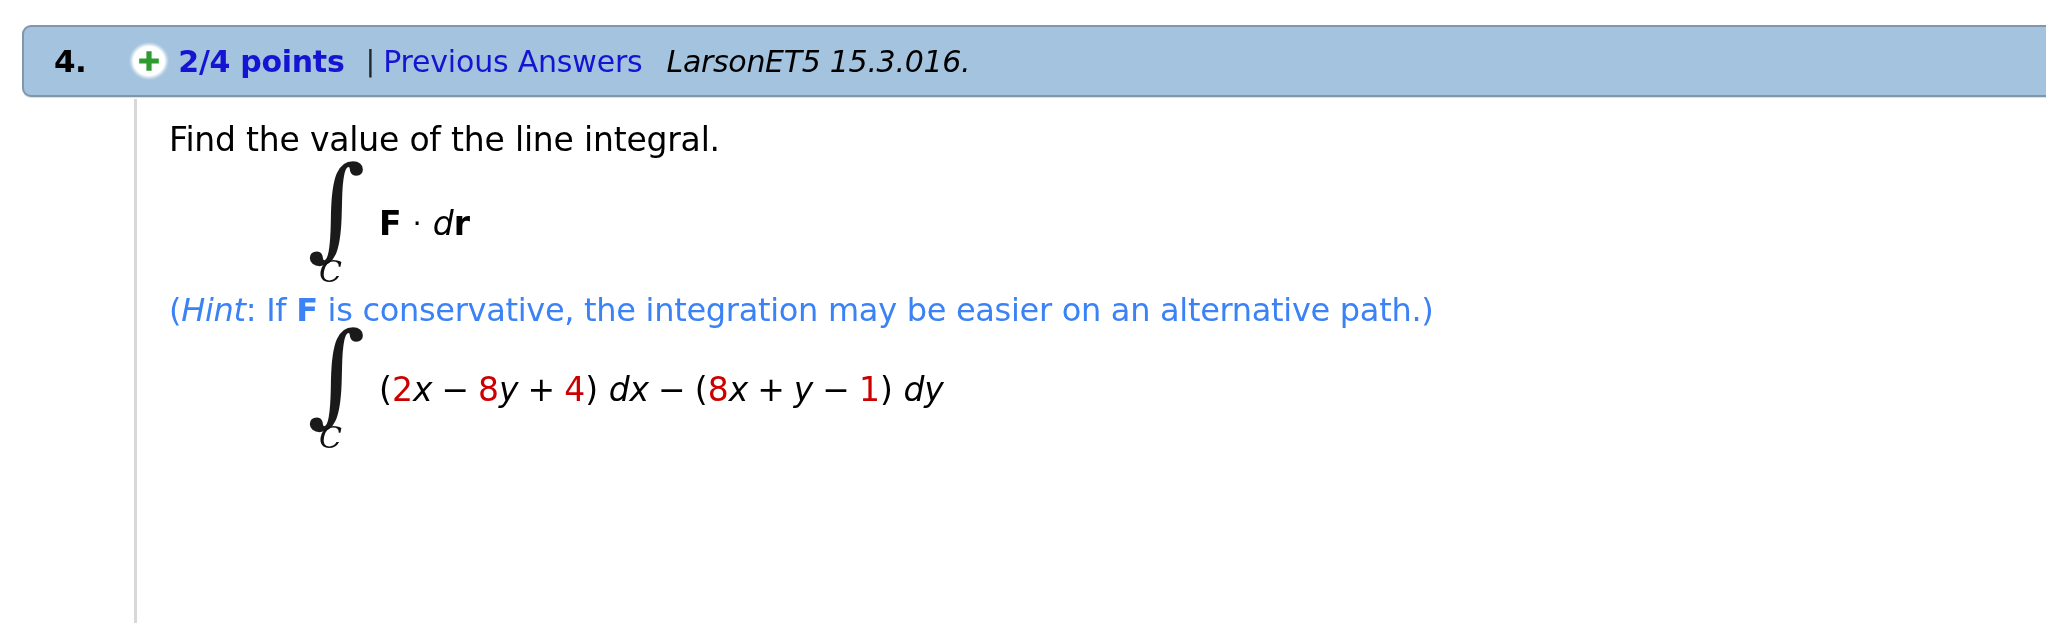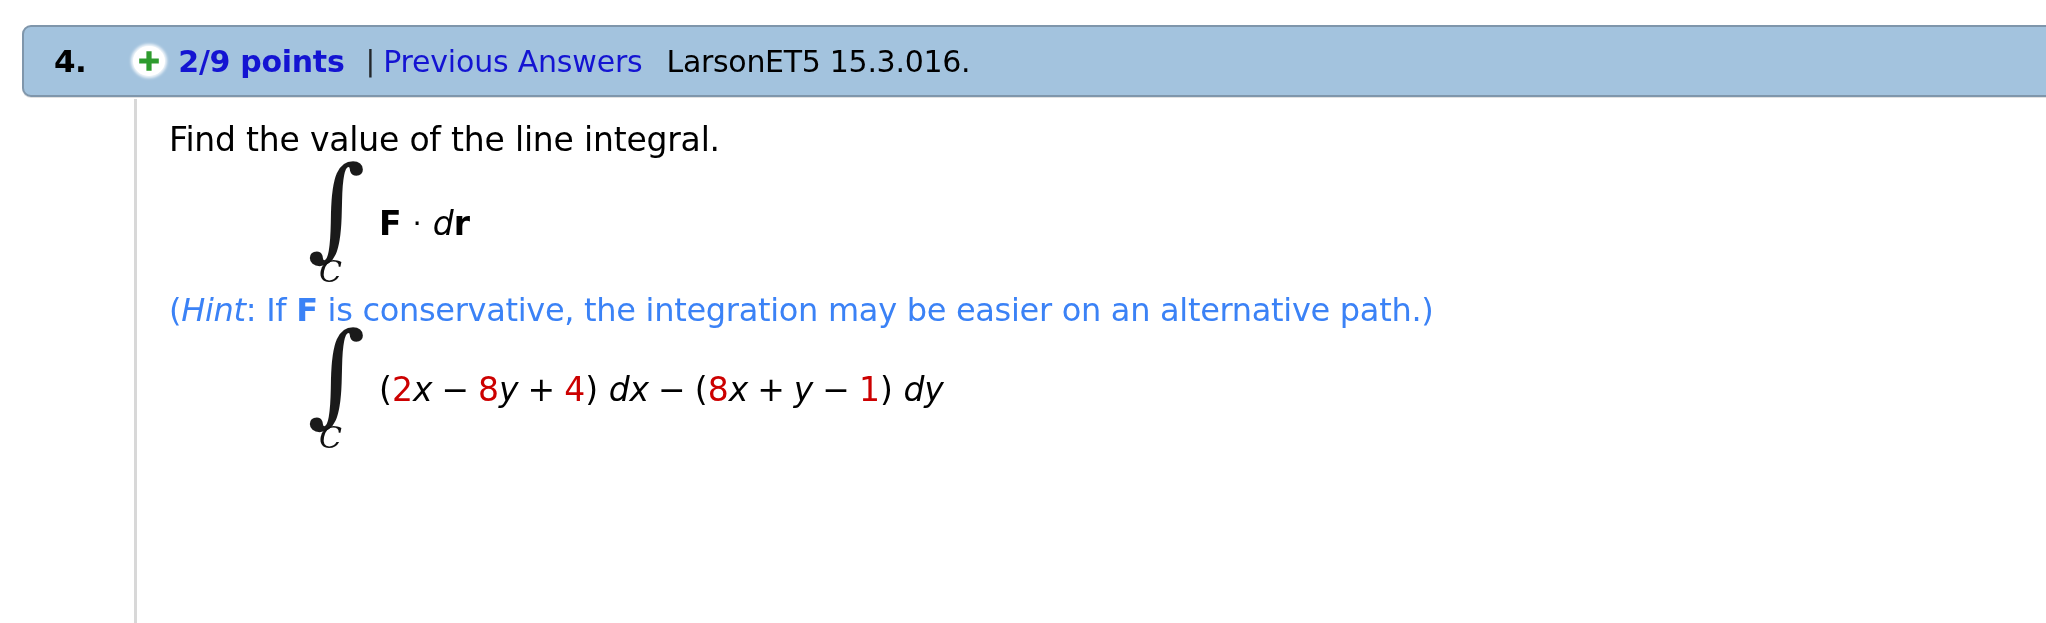--- a/index.html
+++ b/index.html
@@ -77,20 +77,21 @@
     letter-spacing: -0.2px;
     white-space: nowrap;
   }
   .ref-label {
     margin-left: 24px;
     font-size: 30px;
     color: #000000;
     font-family: "DejaVu Sans", sans-serif;
     letter-spacing: -0.3px;
     white-space: nowrap;
+    font-style: italic;
   }
 
   
   .qbody {
     position: absolute;
     left: 134px;
     top: 99px;
     right: 0;
     bottom: 0;
     border-left: 3px solid #d8d8d8;
@@ -176,21 +177,21 @@
 <div class="qheader">
 
   <span class="q-number">4.</span>
 
   <span class="plus-badge">
     <svg width="24" height="24" viewBox="0 0 24 24" aria-hidden="true">
       <path d="M9.4 2.2h5.2v7.2h7.2v5.2h-7.2v7.2H9.4v-7.2H2.2V9.4h7.2z" fill="#2e9b2e"></path>
     </svg>
   </span>
 
-  <span class="points">2/9 points</span>
+  <span class="points">2/4 points</span>
 
   <span class="sep">|</span>
 
   <span class="prev-answers">Previous Answers</span>
 
   <span class="ref-label">LarsonET5 15.3.016.</span>
 </div>
 
 <div class="qbody">
   <div class="content">

